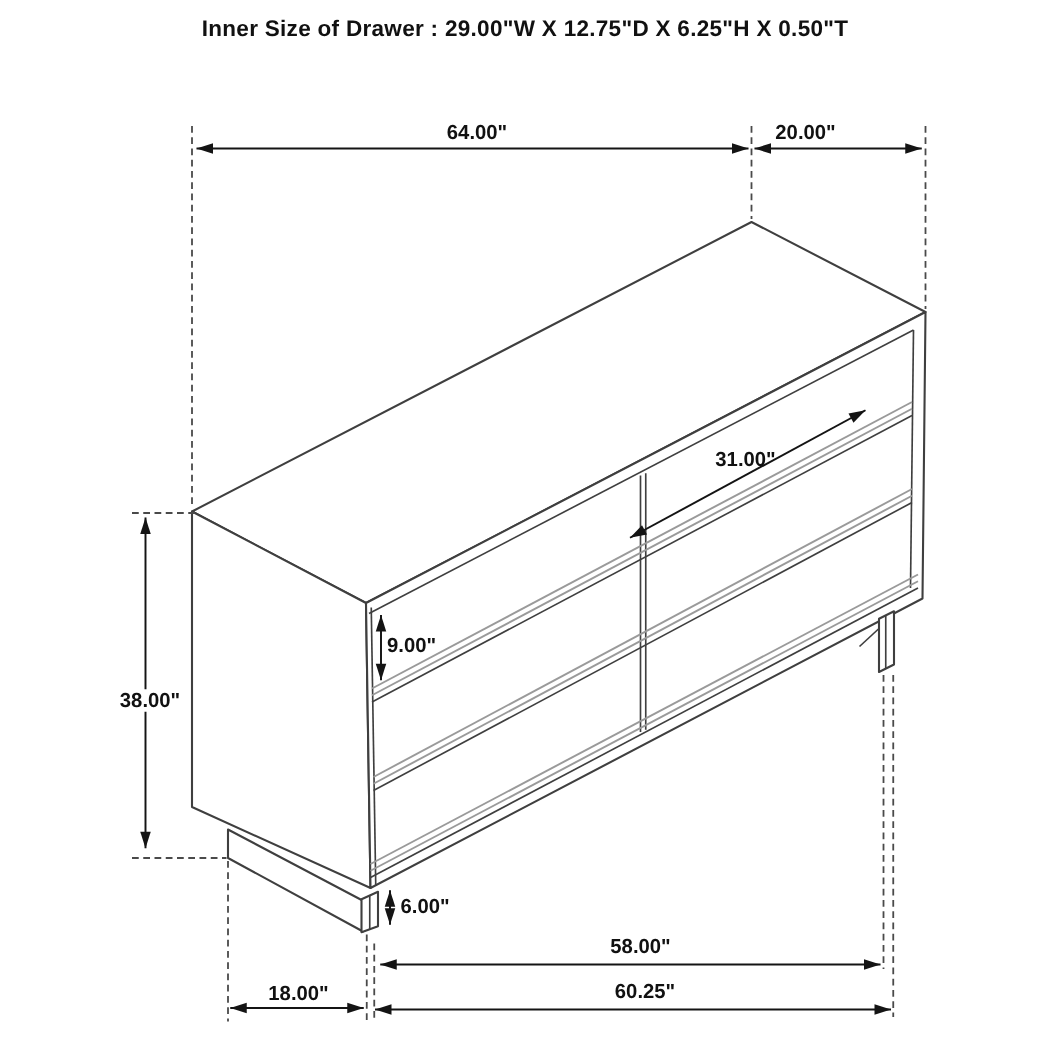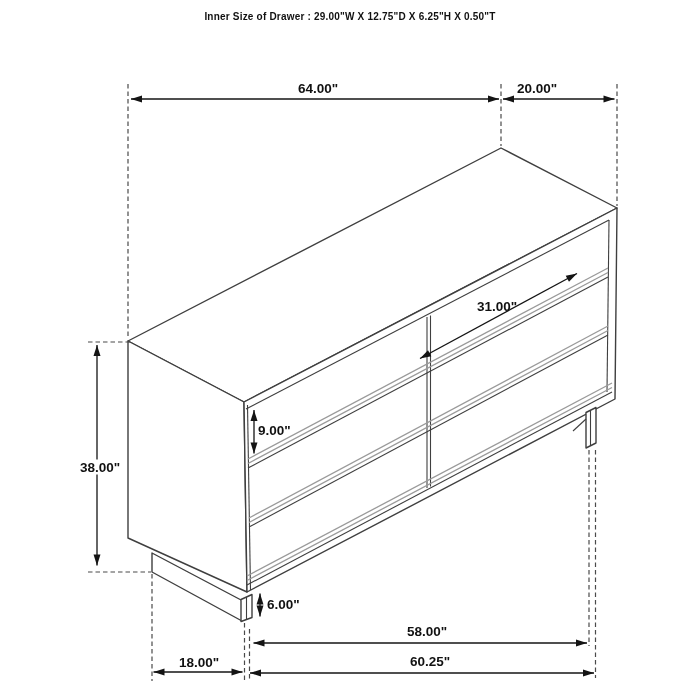--- a/index.html
+++ b/index.html
@@ -1,20 +1,20 @@
 <!DOCTYPE html>
 <html><head>
 <meta charset="utf-8">
 <style>
   html,body{margin:0;padding:0;background:#fff;}
   #stage{position:relative;width:700px;height:700px;background:#fff;overflow:hidden;
          font-family:"Liberation Sans",sans-serif;}
   #drawing{position:absolute;left:0;top:0;}
   .title{position:absolute;left:0;right:0;top:11px;text-align:center;
-         font-size:10px;font-weight:bold;color:#111;letter-spacing:.2px;}
+         font-size:15px;font-weight:bold;color:#111;letter-spacing:.2px;}
   .dim-label{position:absolute;transform:translate(-50%,-50%);
          font-size:13.5px;font-weight:bold;color:#111;white-space:nowrap;}
   .dim-label.left-anchor{transform:translate(0,-50%);}
   .dim-label.masked{background:#fff;padding:0 3px;}
 </style>
 </head>
 <body>
 
 <div id="stage">
 

